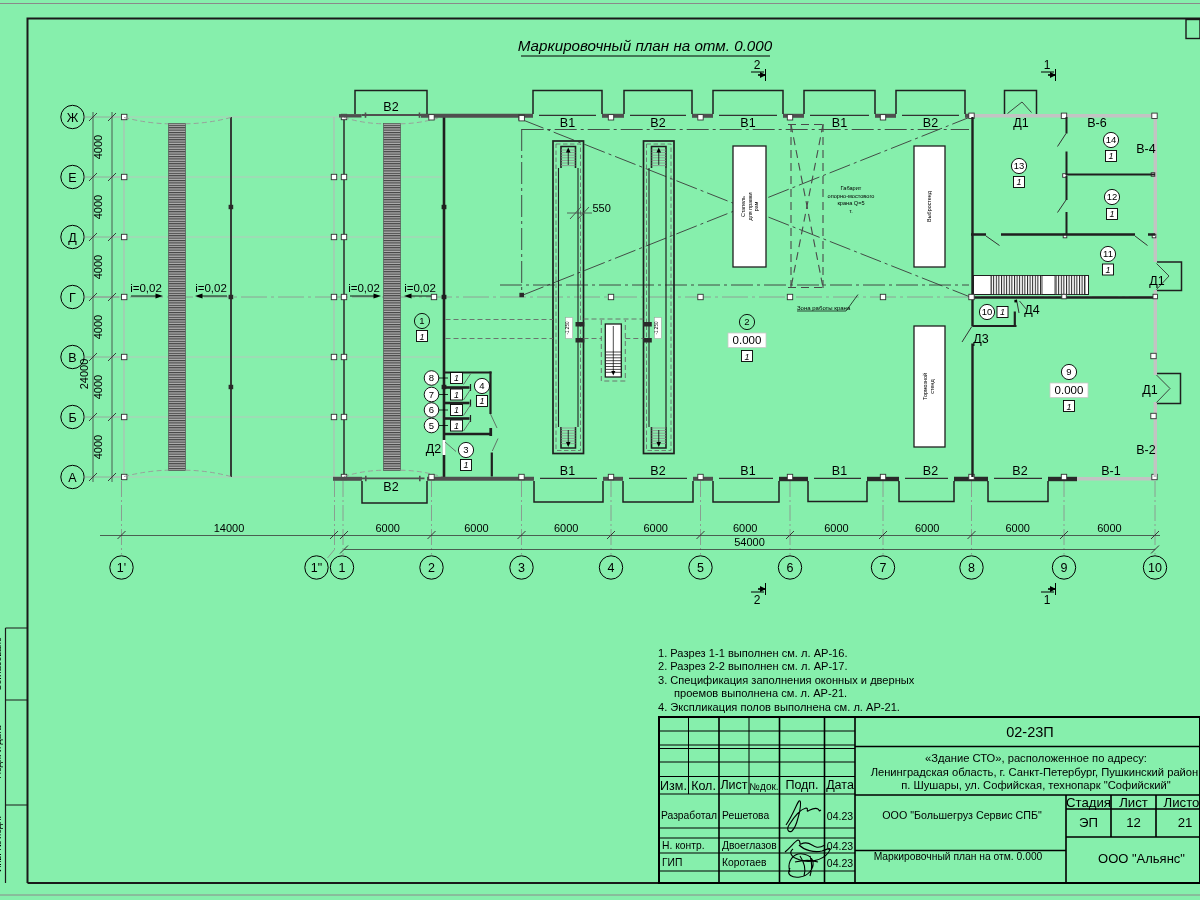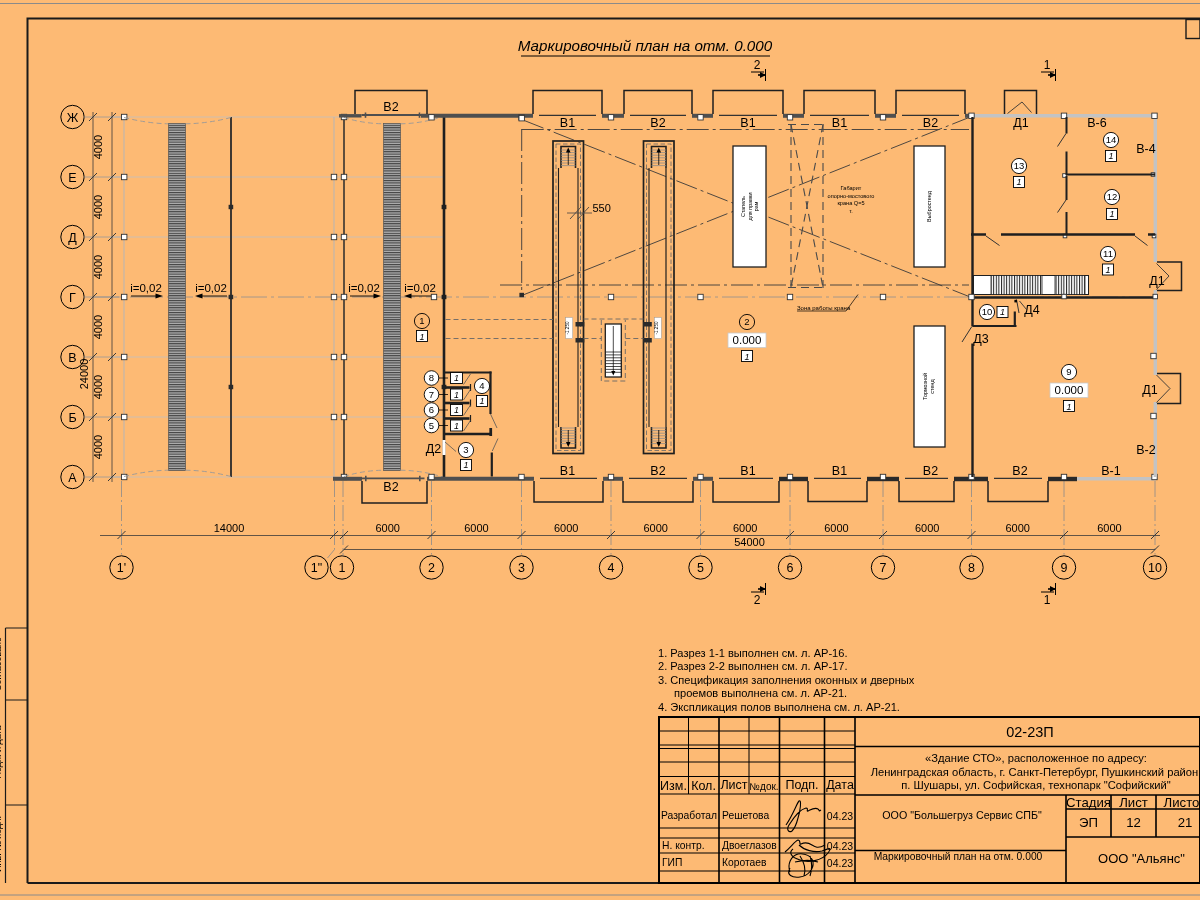--- a/index.html
+++ b/index.html
@@ -1,15 +1,15 @@
 <!DOCTYPE html>
 <html><head><meta charset="utf-8">
 <style>
 html,body{margin:0;padding:0;background:#fff}
-#page{position:relative;width:1200px;height:900px;background:#fdba74;overflow:hidden}
+#page{position:relative;width:1200px;height:900px;background:#86efac;overflow:hidden}
 text{font-family:"Liberation Sans",sans-serif;fill:#000}
 </style></head>
 <body>
 <div id="page">
 <svg width="1200" height="900" viewBox="0 0 1200 900" xmlns="http://www.w3.org/2000/svg">
 <defs>
 <pattern id="hs" width="4" height="2.4" patternUnits="userSpaceOnUse">
           <rect width="4" height="2.4" fill="#b0b0b0"></rect>
           <rect width="4" height="1.1" fill="#404040"></rect>
         </pattern>

